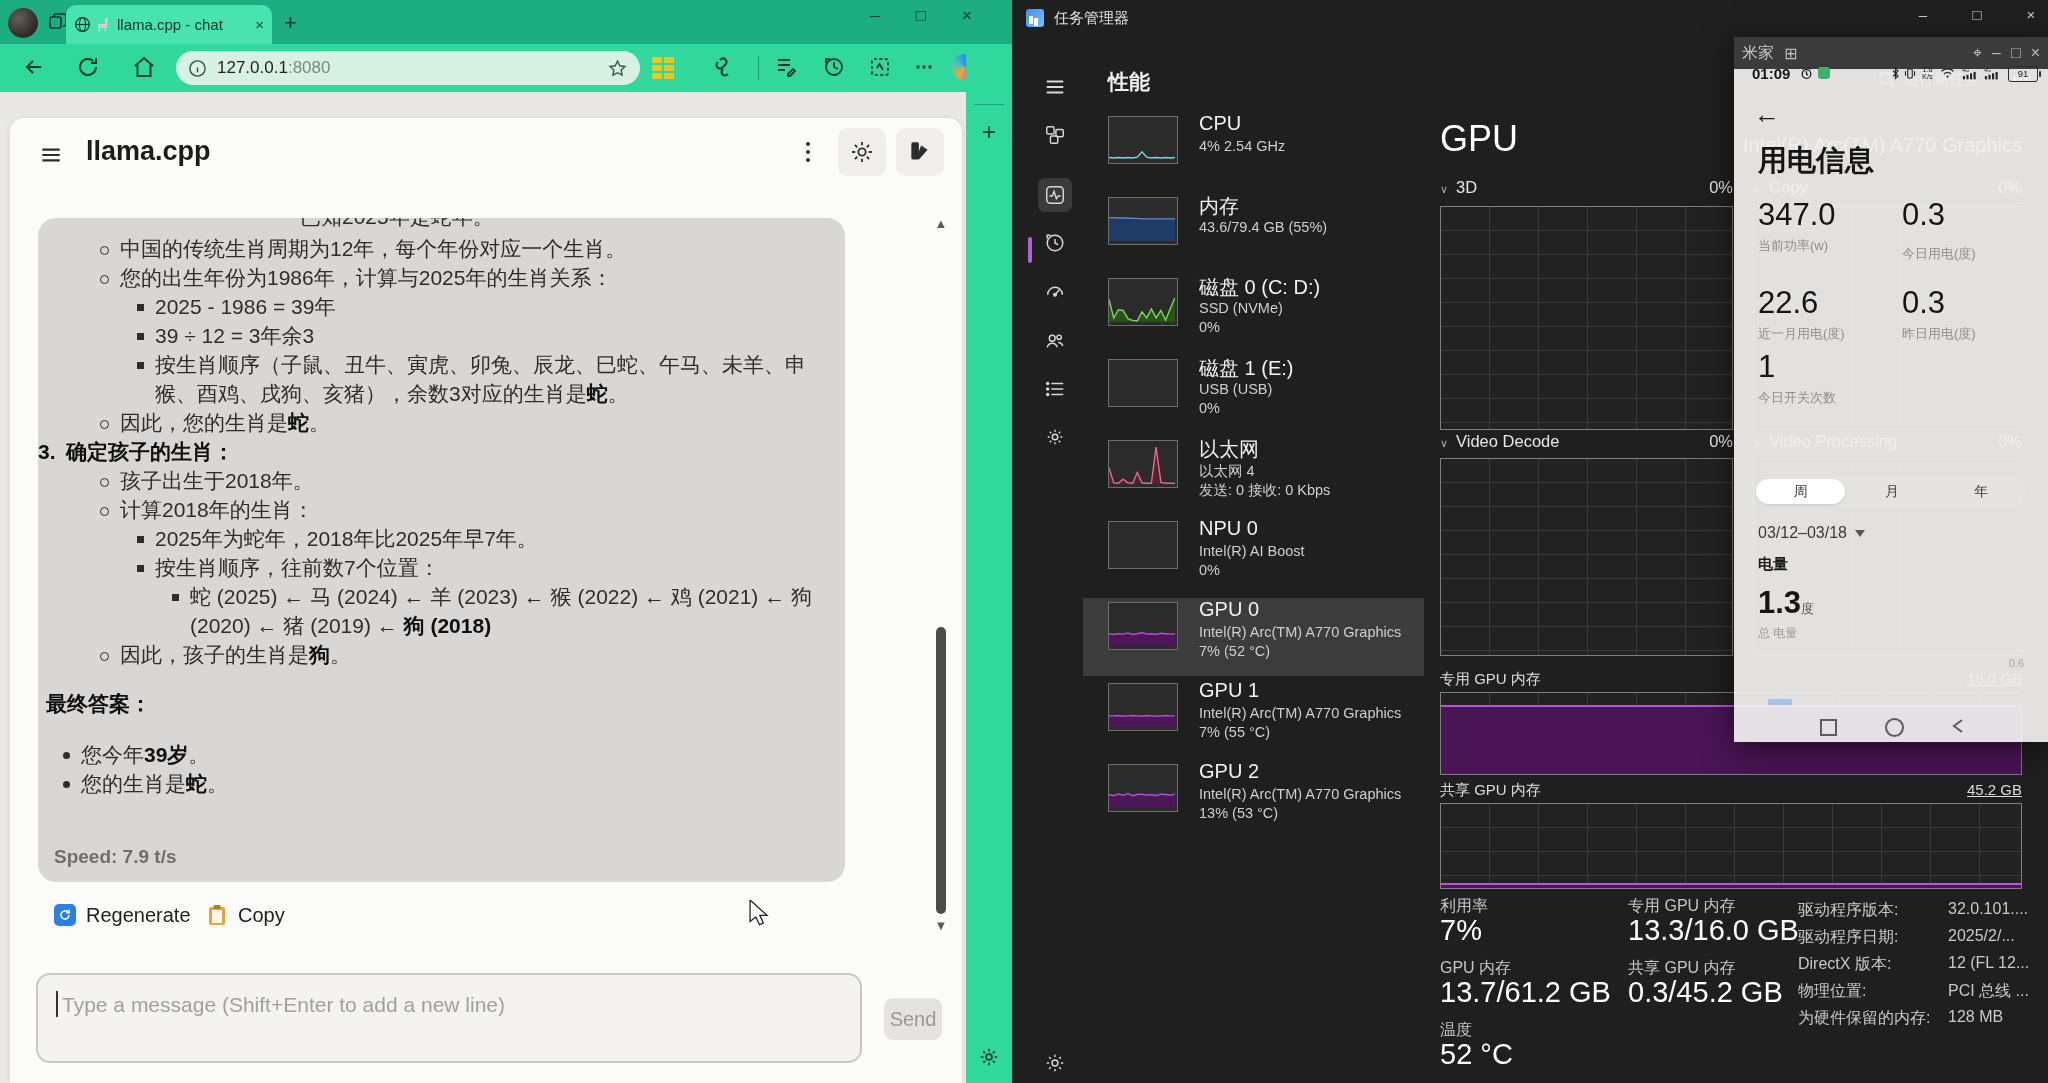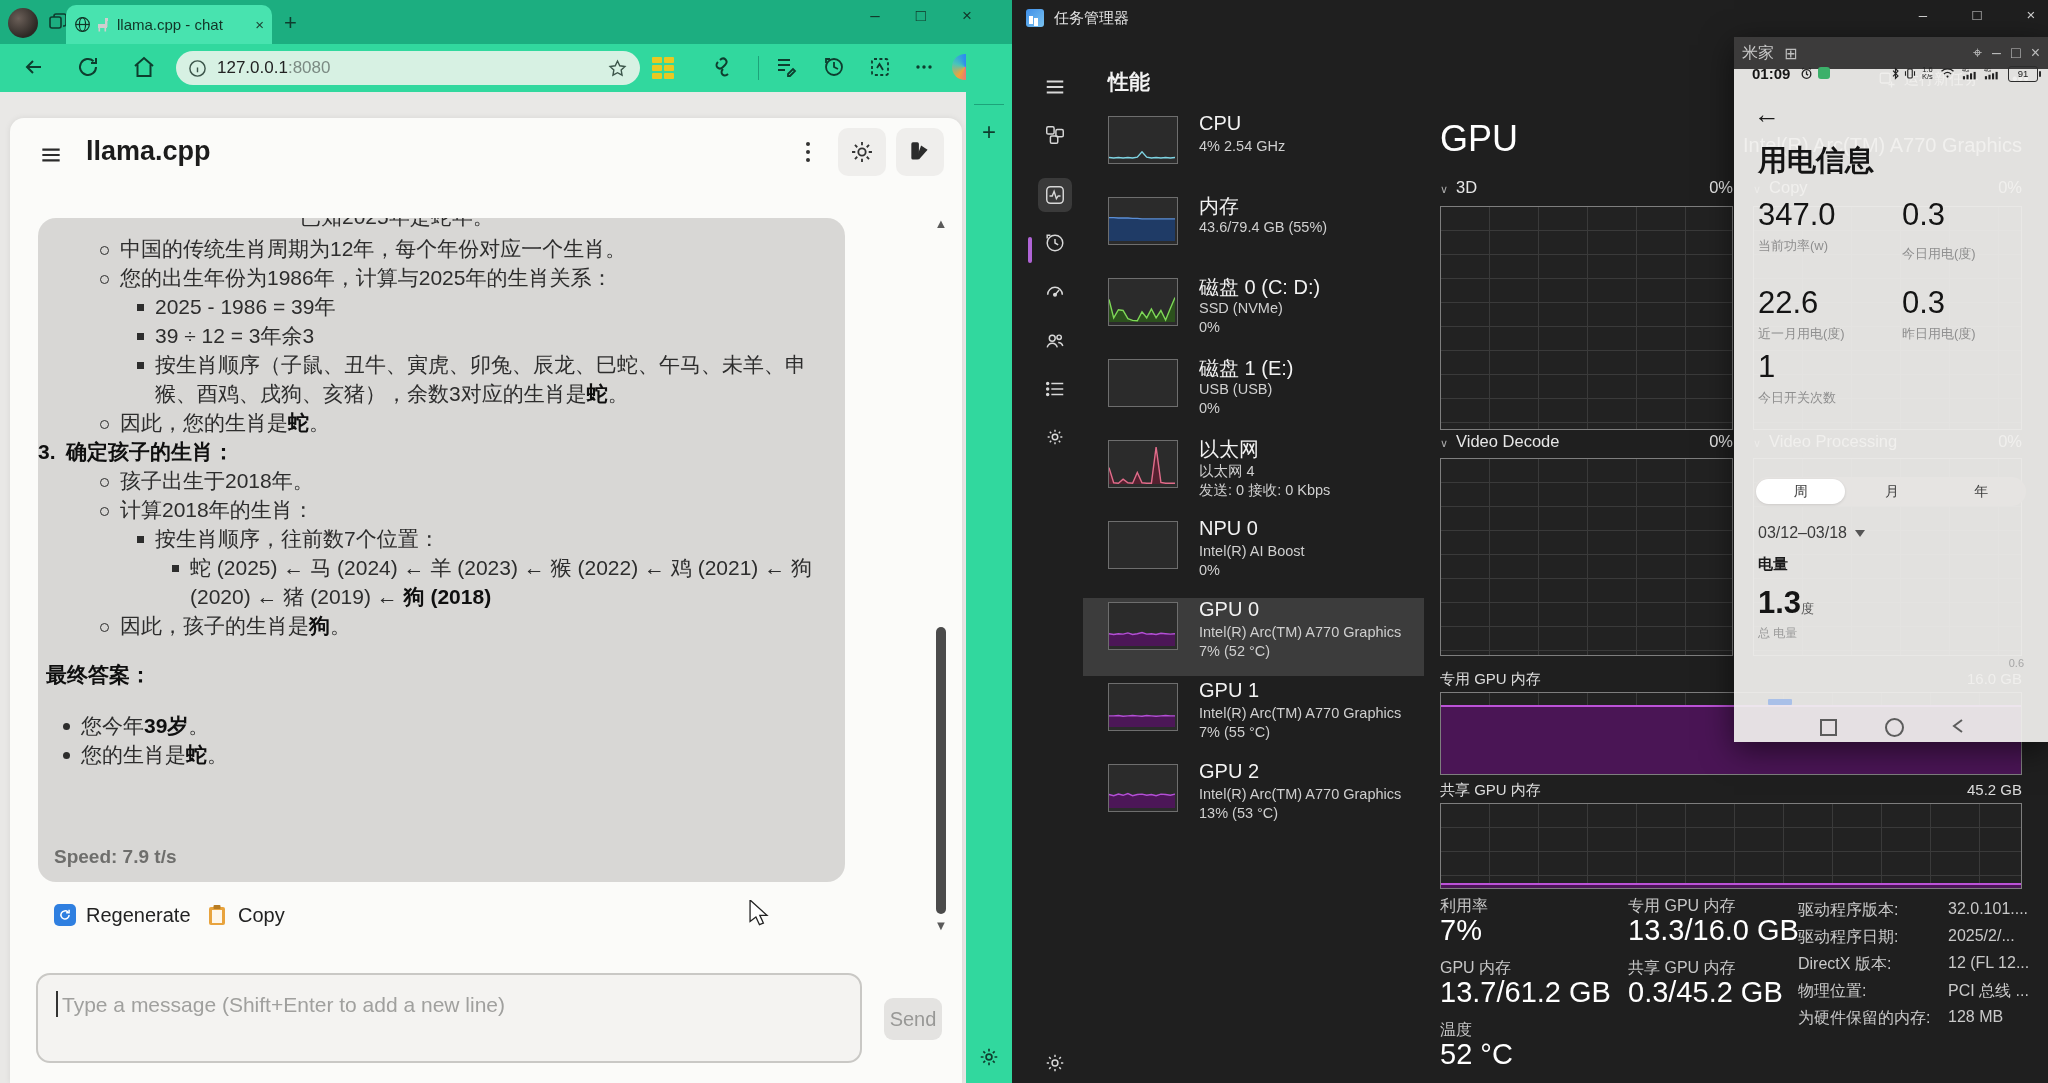--- a/index.html
+++ b/index.html
@@ -98,21 +98,21 @@
   #gpu-title{position:absolute;left:428px;top:118px;font-size:36px;font-weight:400;color:#fff;}
   #gpu-subtitle{position:absolute;right:26px;top:134px;font-size:20px;color:#ededed;}
   .engh{position:absolute;height:20px;font-size:16.5px;color:#e6e6e6;}
   .engh .chev{color:#aaa;font-size:11px;margin-right:8px;}
   .engh .pct{position:absolute;right:0;top:0;}
   .gchart{position:absolute;background:#222;border:1px solid #7e7e7e;
     background-image:repeating-linear-gradient(to right,transparent 0 48px,#3a3a3a 48px 49px),
                      repeating-linear-gradient(to bottom,transparent 0 23px,#3a3a3a 23px 24px);}
   .memfill{position:absolute;left:0;right:0;bottom:0;background:#4a1555;border-top:2px solid #bc52d8;}
   .memlabel{position:absolute;font-size:15px;color:#dcdcdc;}
-  .memscale{position:absolute;right:26px;font-size:15px;color:#dcdcdc;}
+  .memscale{position:absolute;right:26px;font-size:15px;color:#dcdcdc;text-decoration:underline;}
   .statlab{position:absolute;font-size:16px;color:#c6c6c6;}
   .statval{position:absolute;font-size:29px;color:#fff;font-weight:400;}
   .kvk{position:absolute;left:786px;font-size:16px;color:#c9c9c9;}
   .kvv{position:absolute;left:936px;font-size:16px;color:#c9c9c9;}
   
   #phone{position:absolute;left:1734px;top:37px;width:314px;height:705px;
          background:rgba(241,240,238,0.93);box-shadow:0 8px 30px rgba(0,0,0,.55);}
   #ph-titlebar{position:absolute;left:0;top:0;right:0;height:22px;background:#3c3b3b;
                display:flex;align-items:center;font-size:16px;color:#c9c9c9;padding:16px 8px;box-sizing:border-box;}
   #ph-titlebar .sp{flex:1;}
@@ -297,20 +297,21 @@
           <div id="chat-lines">
               <div class="cl c"><span class="blt"></span><span>中国的传统生肖周期为12年，每个年份对应一个生肖。</span></div>
               <div class="cl c"><span class="blt"></span><span>您的出生年份为1986年，计算与2025年的生肖关系：</span></div>
               <div class="cl s"><span class="blt"></span><span>2025 - 1986 = 39年</span></div>
               <div class="cl s"><span class="blt"></span><span>39 ÷ 12 = 3年余3</span></div>
               <div class="cl s"><span class="blt"></span><span>按生肖顺序（子鼠、丑牛、寅虎、卯兔、辰龙、巳蛇、午马、未羊、申猴、酉鸡、戌狗、亥猪），余数3对应的生肖是</span><span class="bd">蛇</span><span>。</span></div>
               <div class="cl c"><span class="blt"></span><span>因此，您的生肖是</span><span class="bd">蛇</span><span>。</span></div>
               <div class="cl n"><span class="num">3.</span><span class="bd">确定孩子的生肖：</span></div>
               <div class="cl c"><span class="blt"></span><span>孩子出生于2018年。</span></div>
               <div class="cl c"><span class="blt"></span><span>计算2018年的生肖：</span></div>
+              <div class="cl s"><span class="blt"></span><span>2025年为蛇年，2018年比2025年早7年。</span></div>
               <div class="cl s"><span class="blt"></span><span>按生肖顺序，往前数7个位置：</span></div>
               <div class="cl s2"><span class="blt"></span><span>蛇 (2025) ← 马 (2024) ← 羊 (2023) ← 猴 (2022) ← 鸡 (2021) ← 狗 (2020) ← 猪 (2019) ← </span><span class="bd">狗 (2018)</span></div>
               <div class="cl c"><span class="blt"></span><span>因此，孩子的生肖是</span><span class="bd">狗</span><span>。</span></div>
               <div class="cl h" style="margin-top: 20px;"><span class="bd">最终答案：</span></div>
               <div class="cl b" style="margin-top: 22px;"><span class="blt"></span><span>您今年</span><span class="bd">39岁</span><span>。</span></div>
               <div class="cl b"><span class="blt"></span><span>您的生肖是</span><span class="bd">蛇</span><span>。</span></div>
             </div>
         </div>
         <div id="speed">Speed: 7.9 t/s</div>
       </div>

